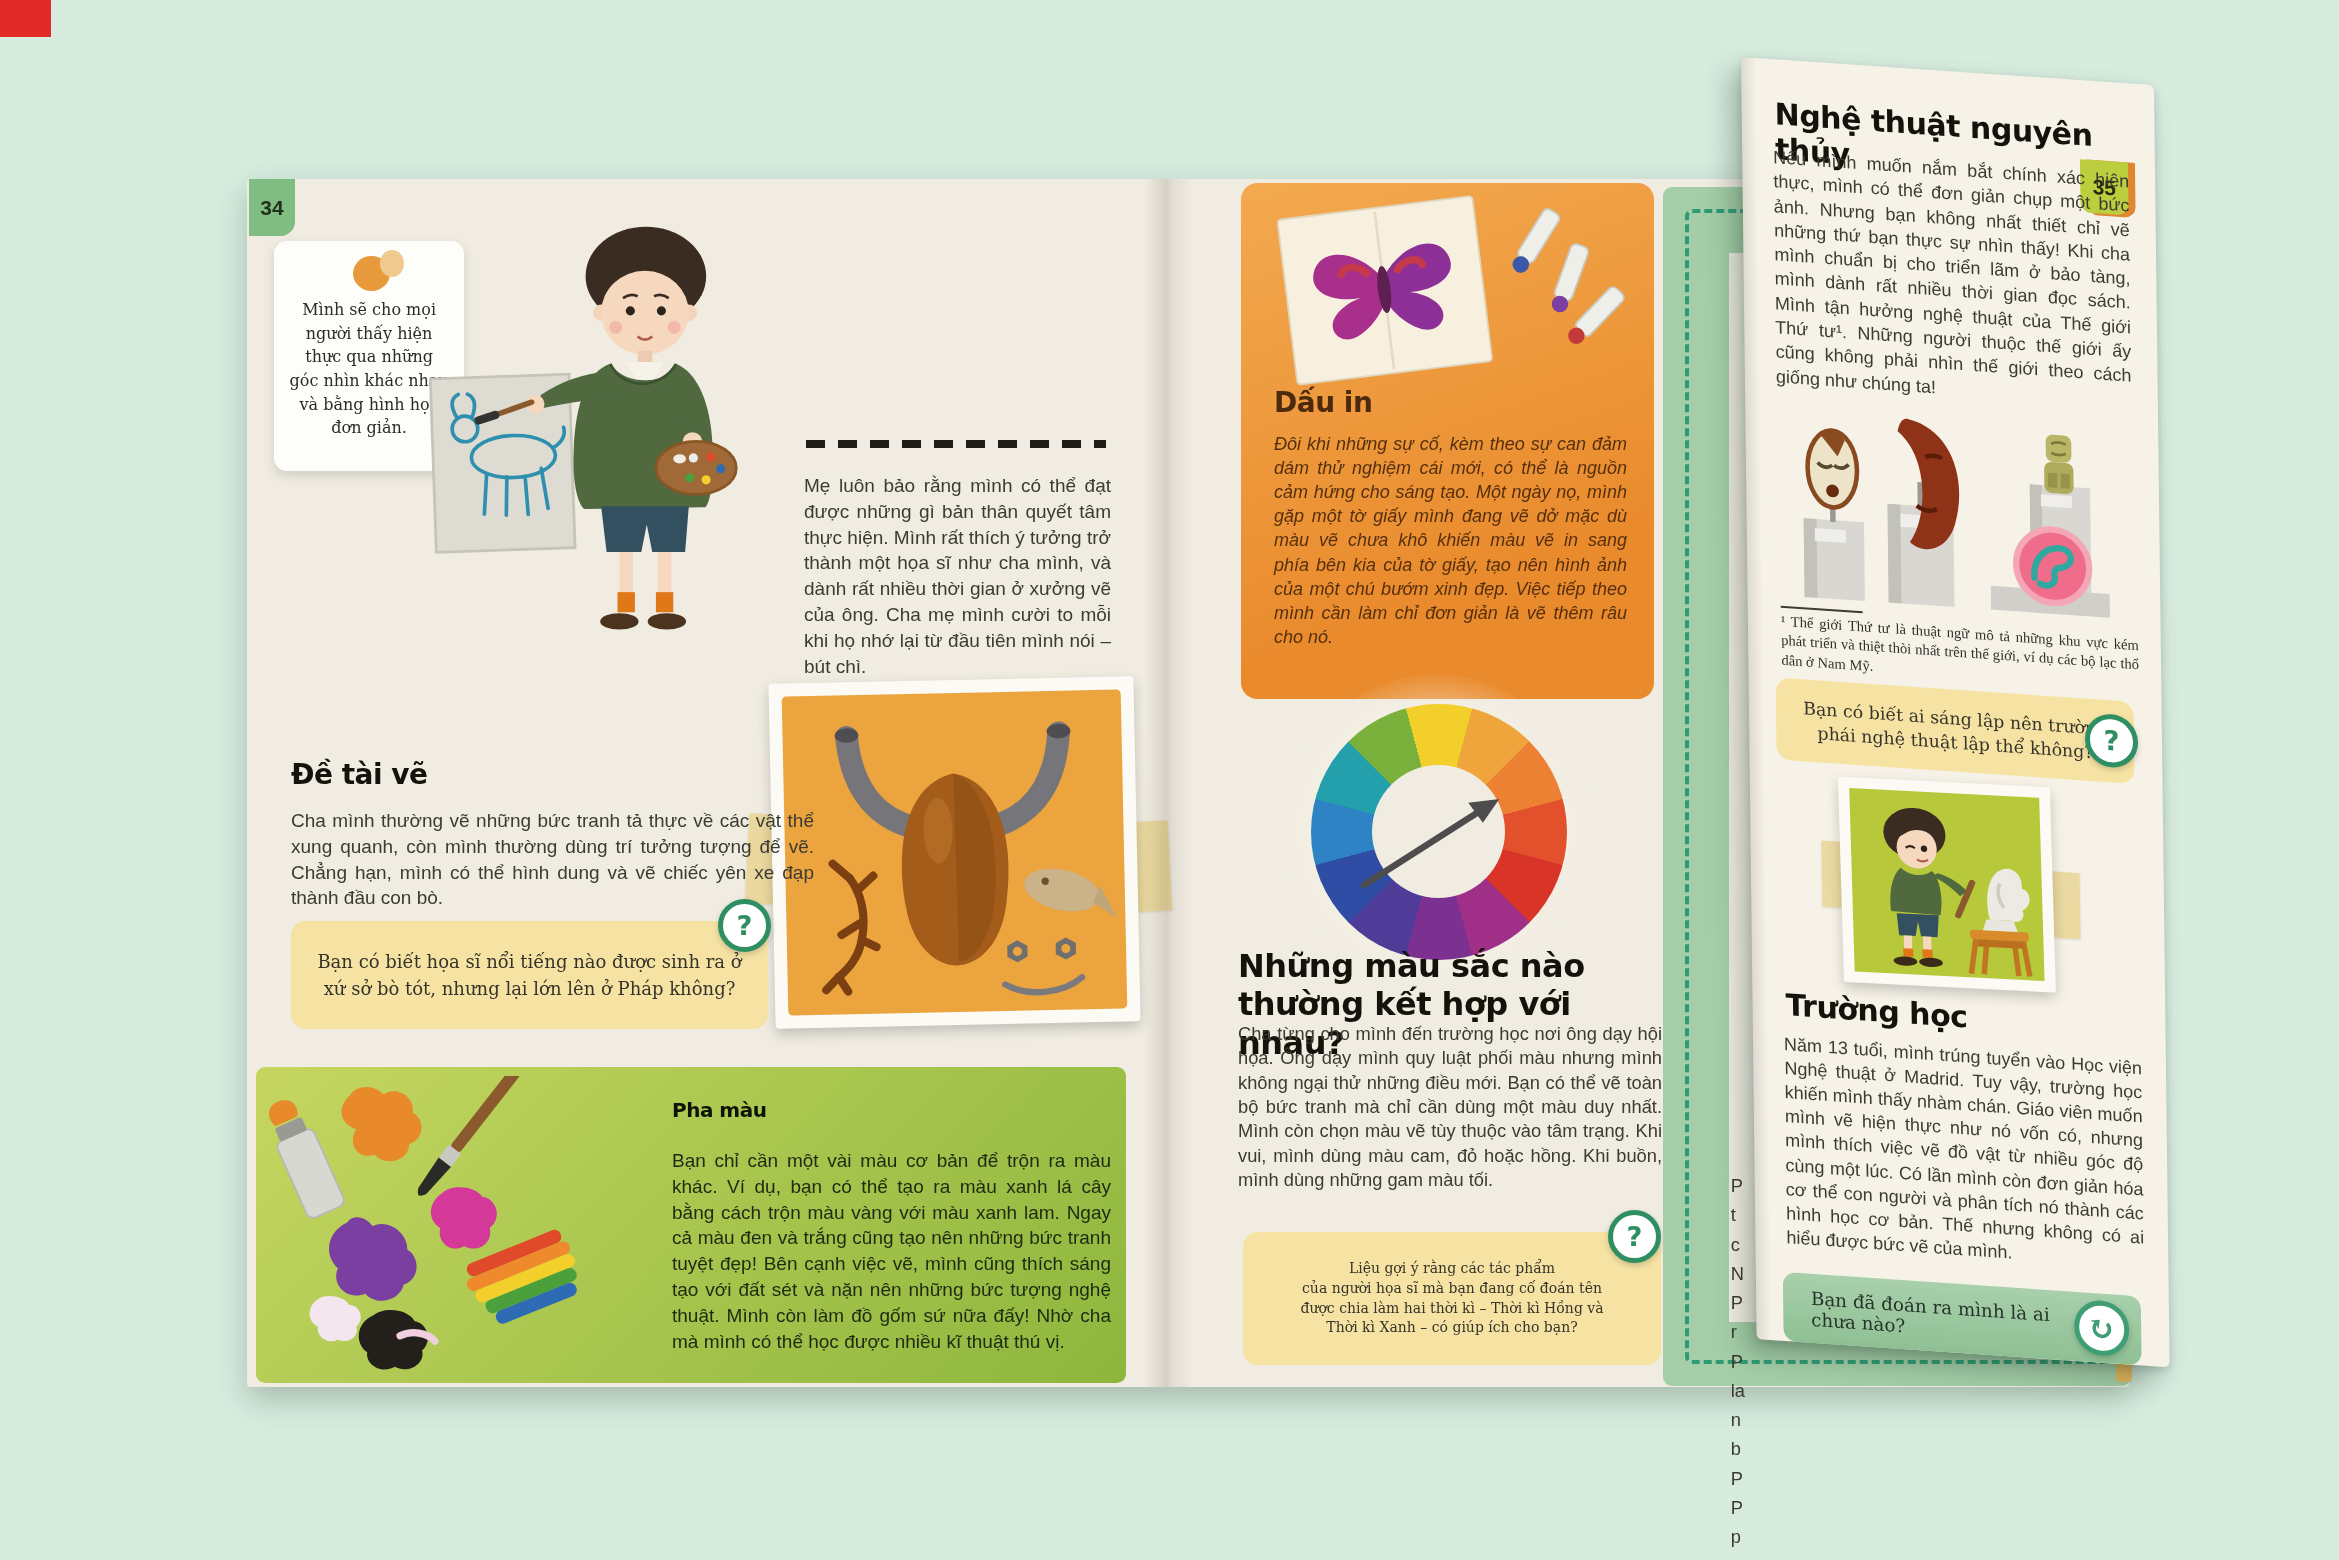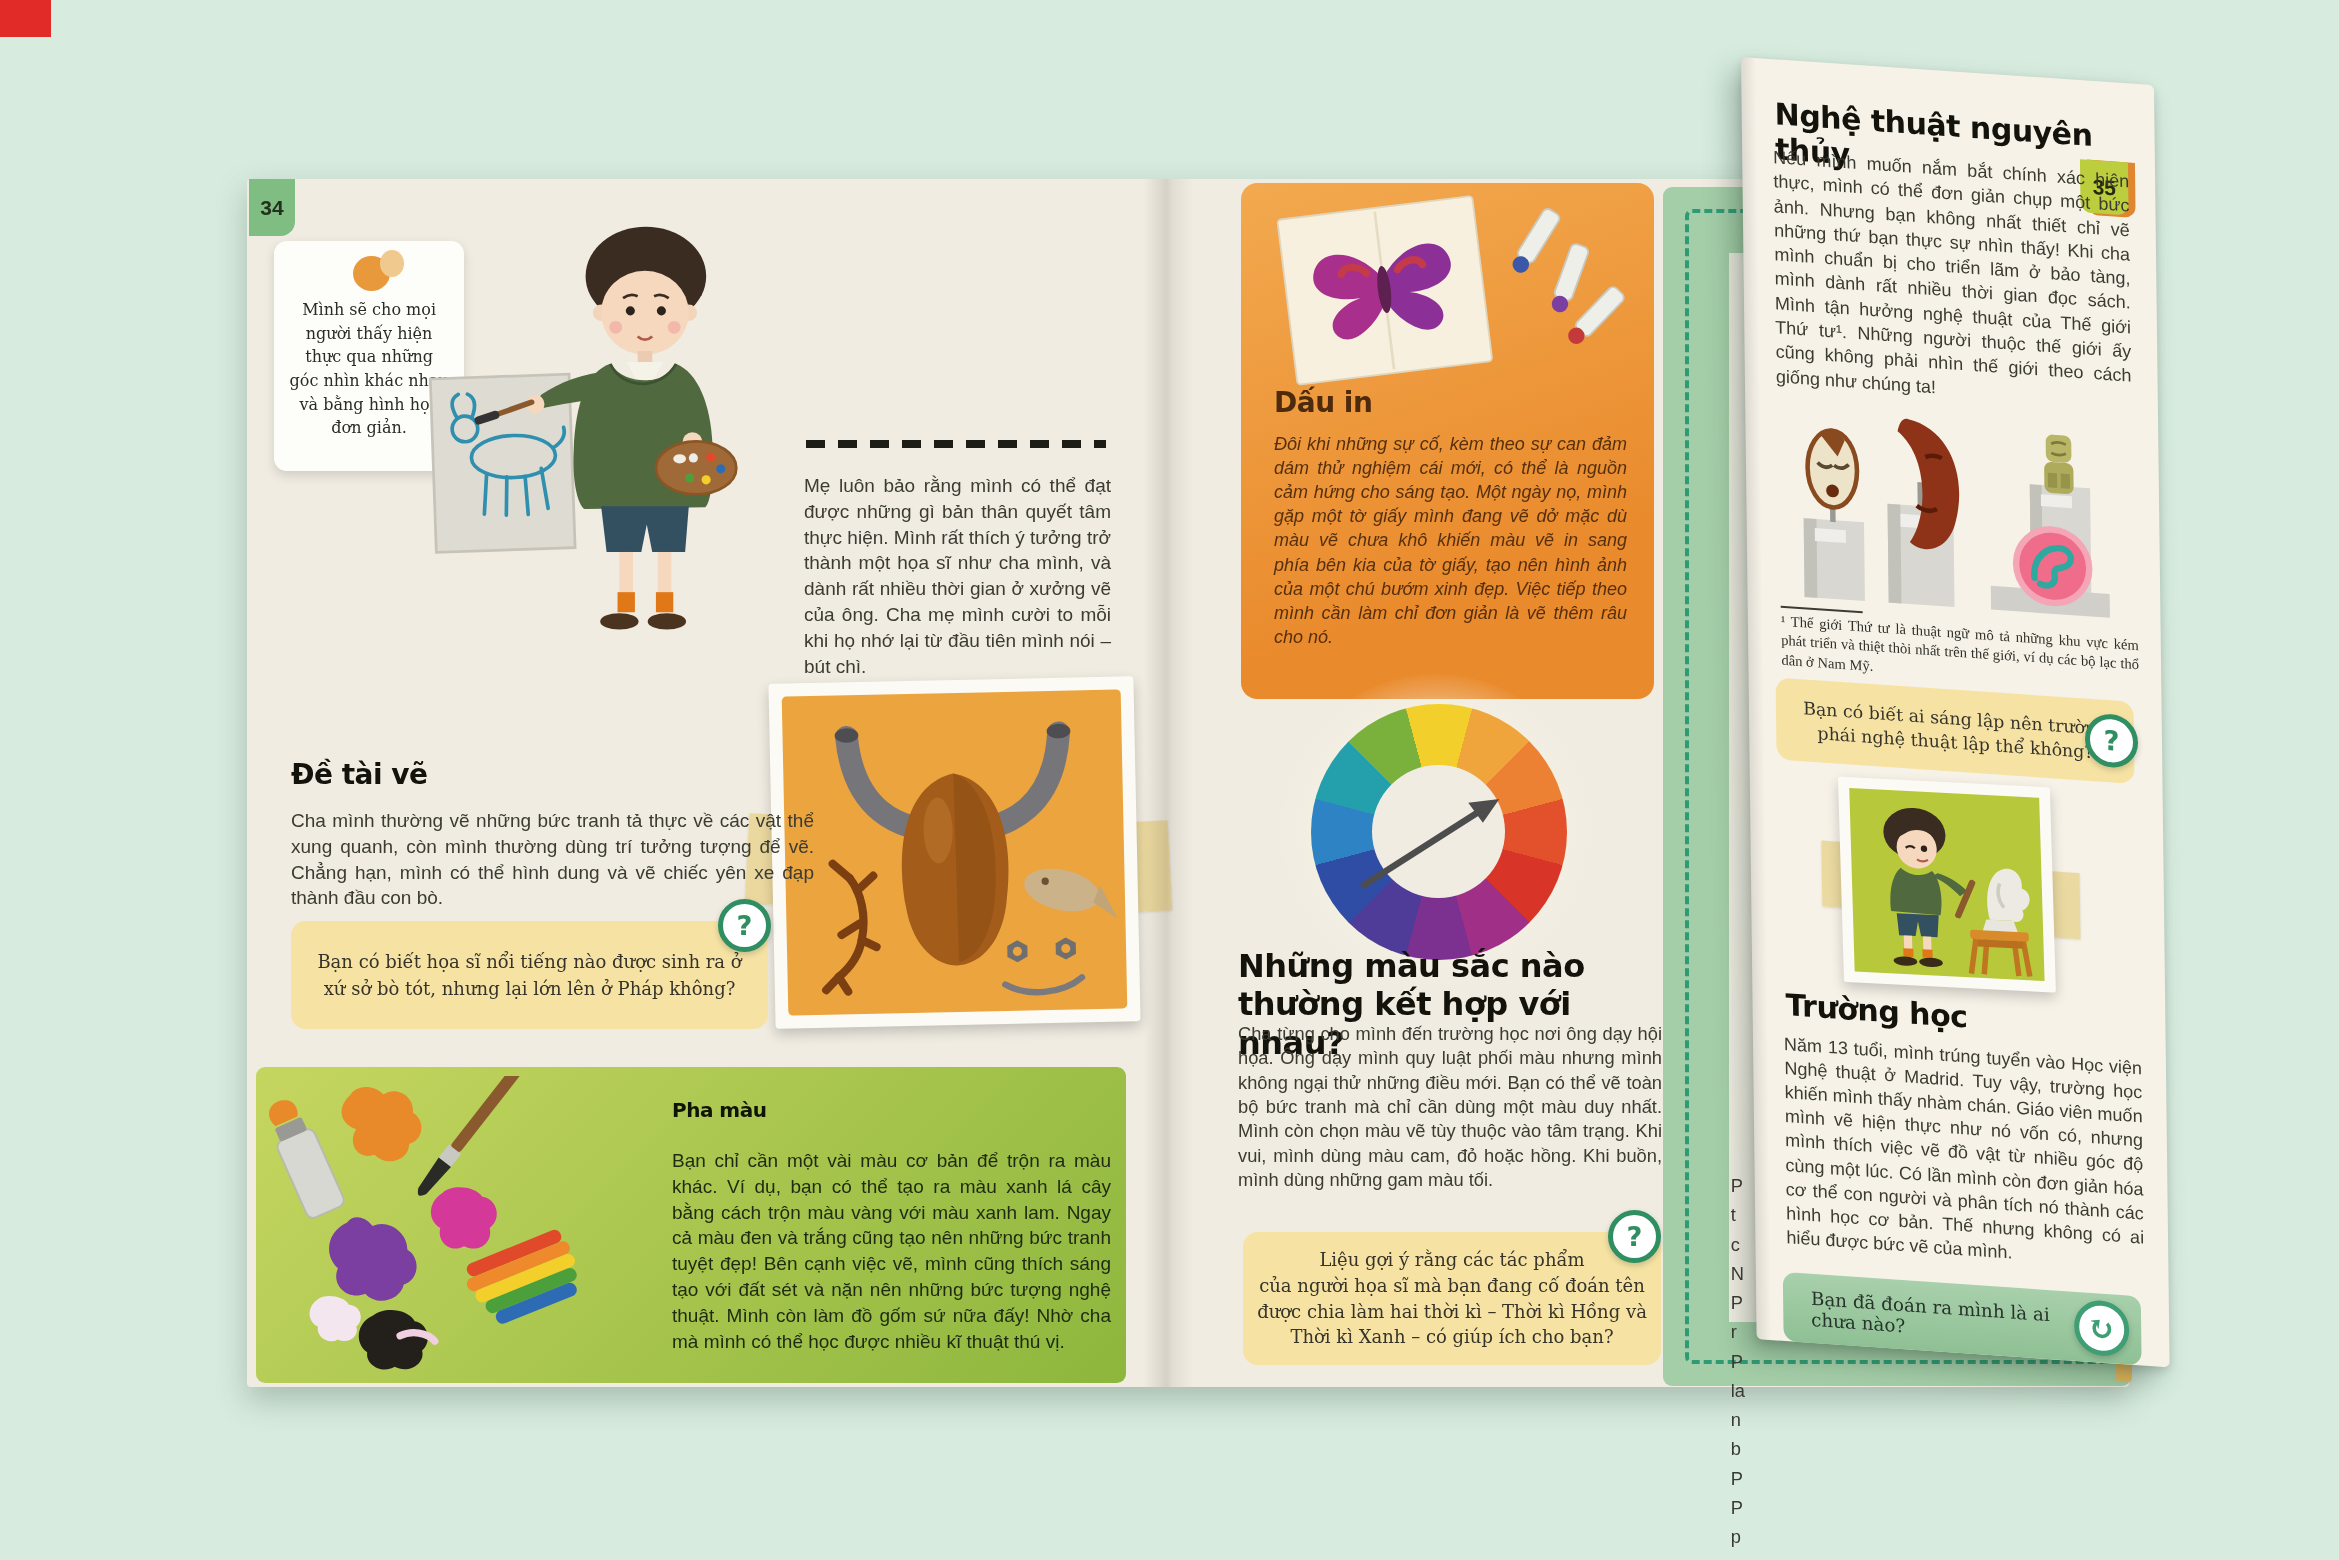--- a/index.html
+++ b/index.html
@@ -17,21 +17,21 @@
   .speech-text{left:14.6px;top:57px;width:161px;font-family:"DejaVu Serif",serif;font-size:16px;line-height:1.48;text-align:center;color:#2c2c26;}
   .big-title{left:772px;top:207px;width:367px;font-family:"DejaVu Serif",serif;font-weight:bold;font-size:41px;line-height:1.15;text-align:center;color:#18180f;letter-spacing:-0.9px;}
   .dash-line{left:806px;top:440px;width:300px;height:8.2px;background:repeating-linear-gradient(90deg,#1d1d15 0 19px,transparent 19px 32px);}
   .body-text{color:#3b3b32;text-align:justify;}
   .intro-par{left:804px;top:473px;width:307px;font-size:19px;line-height:1.36;}
   .h-chunky{font-family:"DejaVu Sans",sans-serif;font-weight:bold;color:#13130c;letter-spacing:-0.5px;}
   .h-detaive{left:291px;top:758px;font-size:28px;}
   .par-detaive{left:291px;top:808px;width:523px;font-size:19px;line-height:1.36;}
   .callout{background:#f6e3a4;border-radius:14.6px;display:flex;align-items:center;justify-content:center;font-family:"DejaVu Serif",serif;color:#35332a;text-align:center;white-space:pre-line;}
   .q1{left:291px;top:921px;width:477px;height:108px;font-size:18px;line-height:1.5;}
-  .q2{left:1243px;top:1232px;width:418px;height:133px;font-size:18px;line-height:1.42;}
+  .q2{left:1243px;top:1232px;width:418px;height:133px;font-size:14px;line-height:1.42;}
   .qbadge{width:53px;height:53px;border-radius:50%;background:#fff;border:5.5px solid #2f8f63;box-sizing:border-box;display:flex;align-items:center;justify-content:center;color:#2f8f63;font-weight:bold;font-size:27.4px;font-family:"DejaVu Sans",sans-serif;box-shadow:0 2.7px 6.4px rgba(0,0,0,.18);}
   .green-panel{left:256px;top:1067px;width:870px;height:316px;border-radius:9.1px;background:linear-gradient(135deg,#c5d660 0%,#8db63d 100%);}
   .h-phamau{left:672px;top:1098px;font-size:20px;color:#0f1408;}
   .par-phamau{left:672px;top:1148px;width:439px;font-size:19px;line-height:1.36;color:#1e2a12;text-align:justify;}
   .polaroid{background:#fbfaf5;box-shadow:0 5.5px 12.8px rgba(0,0,0,.2);}
   .bull-photo{left:772px;top:680px;width:365px;height:345px;transform:rotate(-1.2deg);padding:12.8px;box-sizing:border-box;border-radius:3.7px;}
   .bull-inner{width:100%;height:100%;background:#eba43e;border-radius:4.6px;overflow:hidden;}
   .tape{background:rgba(233,214,152,.9);box-shadow:0 0.9px 2.7px rgba(0,0,0,.1);}
   .orange-box{left:1241px;top:183px;width:413px;height:516px;border-radius:16.4px;background:linear-gradient(160deg,#f3a94f 0%,#e98a2c 75%);overflow:hidden;}
   .h-dauin{left:33px;top:203px;font-size:28px;color:#4e2a0c;position:absolute;}

